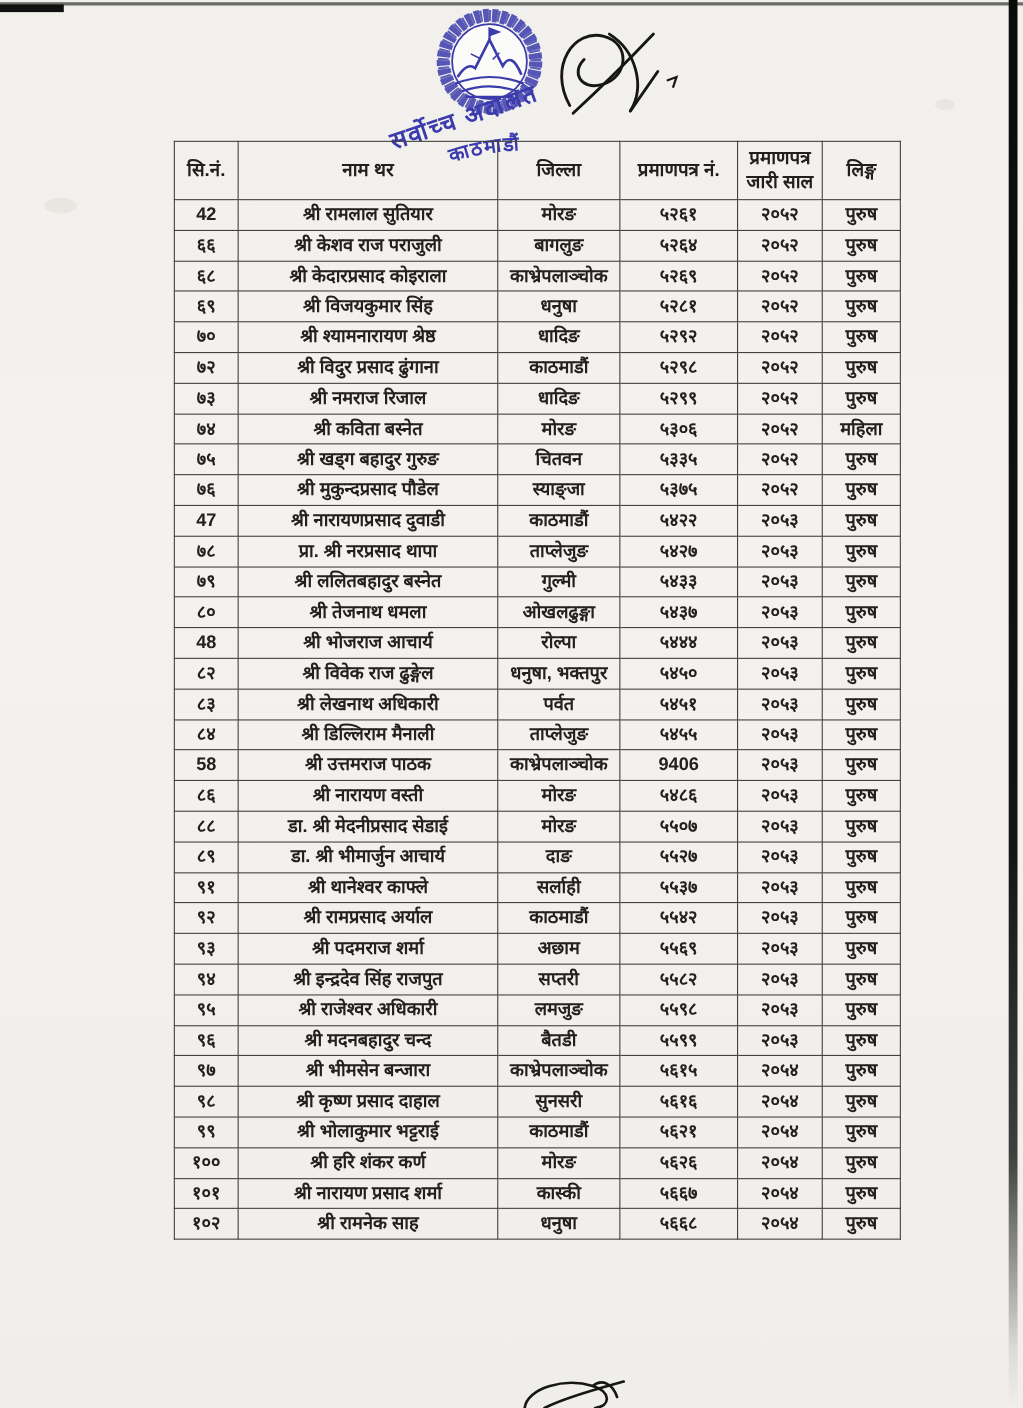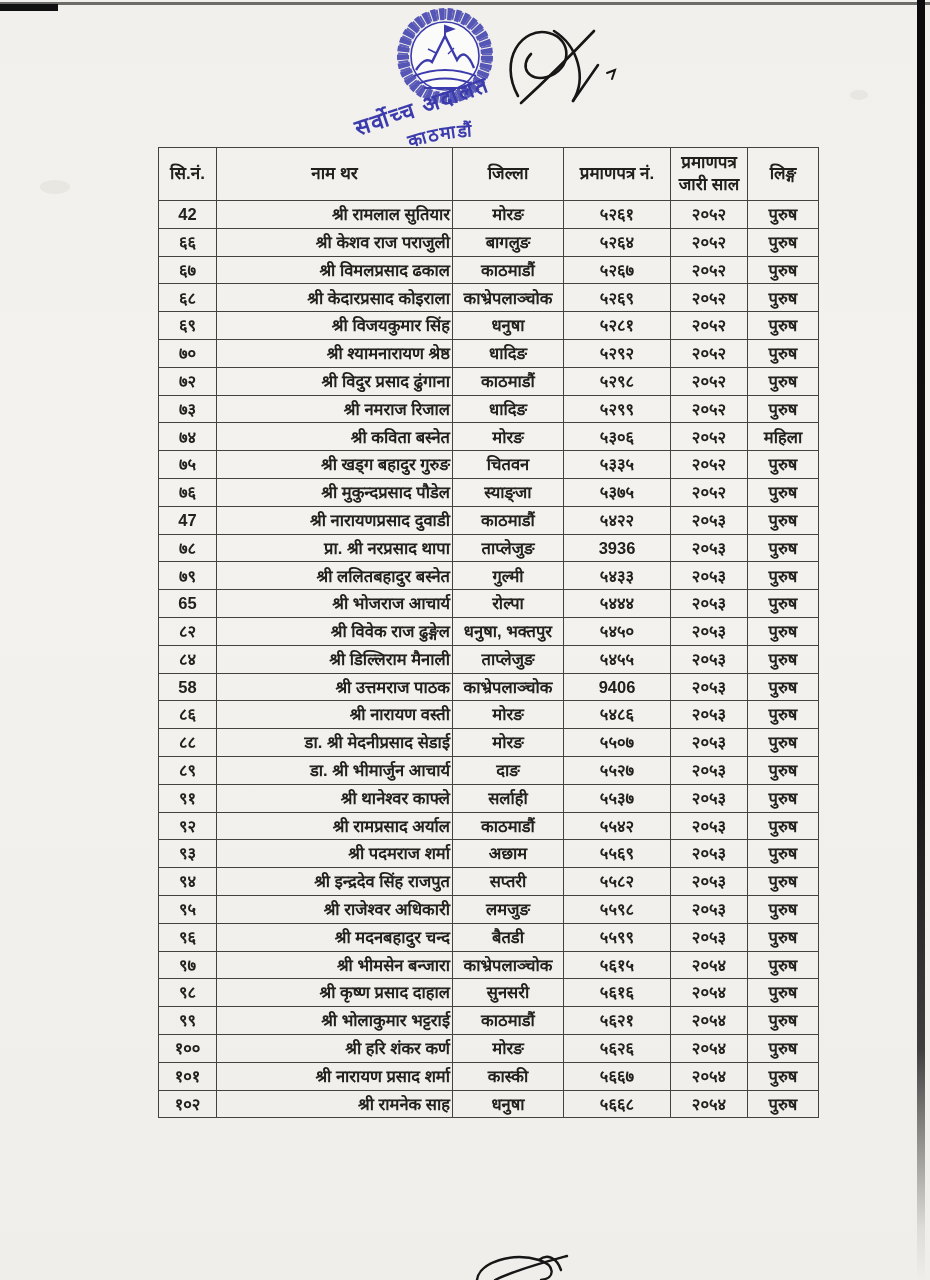--- a/index.html
+++ b/index.html
@@ -15,31 +15,31 @@
   .scan-right-bar{position:absolute;left:917px;top:0;width:8px;height:1280px;
     background:linear-gradient(to bottom,#0b0b0b 0%,#141414 60%,#3f3f3f 82%,rgba(90,90,90,0.12) 96%,rgba(90,90,90,0) 100%);}
   .scan-smudge{position:absolute;background:rgba(120,115,105,0.08);border-radius:50%;}
 
   
   .seal-wrap{position:absolute;left:350px;top:4px;width:280px;height:150px;}
   .seal-wrap svg{display:block;}
 
   
   .roster{position:absolute;left:158px;top:128px;}
-  table{border-collapse:collapse;table-layout:fixed;width:660px;background:transparent;margin-top:19px;}
+  table{border-collapse:collapse;table-layout:fixed;width:660px;background:transparent;}
   th,td{border:1.6px solid #45423e;overflow:hidden;white-space:nowrap;}
   thead th{
     height:52px;font-size:17px;font-weight:bold;text-align:center;
     white-space:normal;line-height:1.3;padding:0 2px;color:#22201d;
   }
   tbody td{
     height:26.8px;font-size:16.5px;font-weight:600;text-align:center;
     padding:0 2px;color:#23211e;line-height:1;
   }
-  tbody td.cell-name{text-align:right;}
+  tbody td.cell-name{text-align:center;}
   .col-sn{width:58px;}  .col-name{width:236px;} .col-dist{width:111px;}
   .col-cert{width:107px;} .col-year{width:77px;} .col-gen{width:71px;}
 
   .bottom-sig{position:absolute;left:455px;top:1250px;width:150px;height:30px;overflow:hidden;}
 </style>
 </head>
 <body>
 
 <div class="scan-top-line"></div>
 <div class="scan-topleft-mark"></div>
@@ -116,28 +116,20 @@
 
   <tr>
     <td>६६</td>
     <td class="cell-name">श्री केशव राज पराजुली</td>
     <td>बागलुङ</td>
     <td>५२६४</td>
     <td>२०५२</td>
     <td>पुरुष</td>
   </tr>
 
-  <tr>
-    <td>६७</td>
-    <td class="cell-name">श्री विमलप्रसाद ढकाल</td>
-    <td>काठमाडौं</td>
-    <td>५२६७</td>
-    <td>२०५२</td>
-    <td>पुरुष</td>
-  </tr>
 
   <tr>
     <td>६८</td>
     <td class="cell-name">श्री केदारप्रसाद कोइराला</td>
     <td>काभ्रेपलाञ्चोक</td>
     <td>५२६९</td>
     <td>२०५२</td>
     <td>पुरुष</td>
   </tr>
 
@@ -211,53 +203,69 @@
     <td>काठमाडौं</td>
     <td>५४२२</td>
     <td>२०५३</td>
     <td>पुरुष</td>
   </tr>
 
   <tr>
     <td>७८</td>
     <td class="cell-name">प्रा. श्री नरप्रसाद थापा</td>
     <td>ताप्लेजुङ</td>
-    <td>3936</td>
+    <td>५४२७</td>
     <td>२०५३</td>
     <td>पुरुष</td>
   </tr>
 
   <tr>
     <td>७९</td>
     <td class="cell-name">श्री ललितबहादुर बस्नेत</td>
     <td>गुल्मी</td>
     <td>५४३३</td>
     <td>२०५३</td>
     <td>पुरुष</td>
   </tr>
 
-
-  <tr>
-    <td>65</td>
+  <tr>
+    <td>८०</td>
+    <td class="cell-name">श्री तेजनाथ धमला</td>
+    <td>ओखलढुङ्गा</td>
+    <td>५४३७</td>
+    <td>२०५३</td>
+    <td>पुरुष</td>
+  </tr>
+
+  <tr>
+    <td>48</td>
     <td class="cell-name">श्री भोजराज आचार्य</td>
     <td>रोल्पा</td>
     <td>५४४४</td>
     <td>२०५३</td>
     <td>पुरुष</td>
   </tr>
 
   <tr>
     <td>८२</td>
     <td class="cell-name">श्री विवेक राज ढुङ्गेल</td>
     <td>धनुषा, भक्तपुर</td>
     <td>५४५०</td>
     <td>२०५३</td>
     <td>पुरुष</td>
   </tr>
 
+  <tr>
+    <td>८३</td>
+    <td class="cell-name">श्री लेखनाथ अधिकारी</td>
+    <td>पर्वत</td>
+    <td>५४५१</td>
+    <td>२०५३</td>
+    <td>पुरुष</td>
+  </tr>
 
   <tr>
     <td>८४</td>
     <td class="cell-name">श्री डिल्लिराम मैनाली</td>
     <td>ताप्लेजुङ</td>
     <td>५४५५</td>
     <td>२०५३</td>
     <td>पुरुष</td>
   </tr>
 

